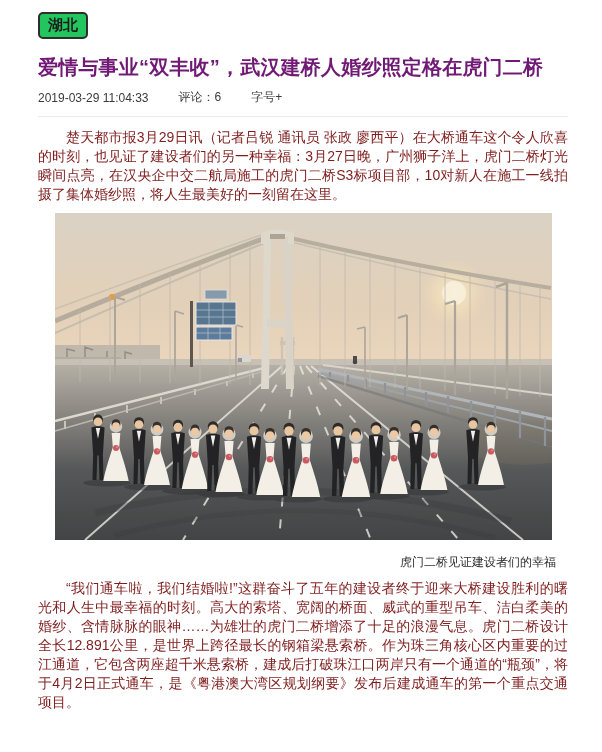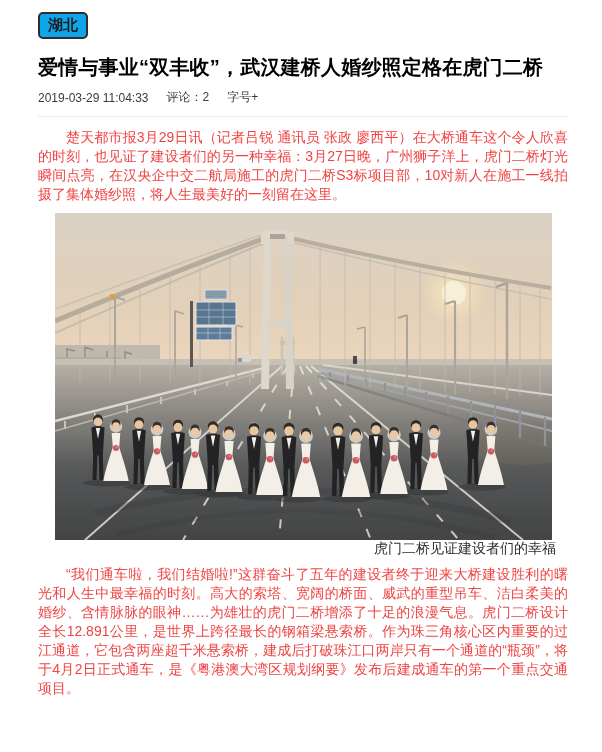--- a/index.html
+++ b/index.html
@@ -1,44 +1,44 @@
 <!DOCTYPE html>
 <html><head>
 <meta charset="utf-8">
 <style>
   html,body{margin:0;padding:0;background:#ffffff;}
   body{width:602px;height:752px;overflow:hidden;font-family:"Liberation Sans","DejaVu Sans",sans-serif;}
   .content{padding:12px 34px 0 38px;}
   .badge{display:inline-block;border:2px solid #2e2e2e;border-radius:5px;padding:2px 8px 3px;
-         font-size:15px;font-weight:700;color:#1c1c1c;background:#0ea5e9;line-height:18px;}
-  .title{margin:15px 0 0;font-size:20px;line-height:27px;font-weight:700;color:#000000;letter-spacing:0.2px;}
-  .meta{margin-top:8px;font-size:12px;color:#3a3a3a;display:flex;align-items:center;}
+         font-size:15px;font-weight:700;color:#1c1c1c;background:#22c55e;line-height:18px;}
+  .title{margin:15px 0 0;font-size:20px;line-height:27px;font-weight:700;color:#701a75;letter-spacing:0.2px;}
+  .meta{margin-top:8px;font-size:12px;color:#3a3a3a;display:flex;align-items:center;gap:12px;}
   .meta span{margin-right:18px;}
   .meta .linkish{color:#3a3a3a;text-decoration:none;cursor:pointer;}
   .divider{border:none;border-top:1px solid #e9e9e9;margin:10px 0 0;}
-  .para{margin:11px 0 0;font-size:14px;line-height:19px;color:#ef4444;text-indent:2em;text-align:justify;}
+  .para{margin:11px 0 0;font-size:14px;line-height:19px;color:#7f1d1d;text-indent:2em;text-align:justify;}
   .photo-wrap{margin:9px auto 0;width:497px;height:327px;line-height:0;}
-  .caption{font-size:14px;color:#2c2c2c;text-align:right;padding-right:12px;line-height:16px;}
+  .caption{margin-top:14px;font-size:12px;color:#2c2c2c;text-align:right;padding-right:12px;line-height:16px;}
   .p2{margin-top:9px;}
   svg{display:block;}
 </style>
 </head>
 <body>
 
 <div class="content">
 
   <div class="badge-row">
     <span class="badge">湖北</span>
   </div>
 
   <h1 class="title">爱情与事业“双丰收”，武汉建桥人婚纱照定格在虎门二桥</h1>
 
   <div class="meta">
     <span>2019-03-29 11:04:33</span>
-    <span class="linkish">评论：2</span>
+    <span class="linkish">评论：6</span>
     <span class="linkish">字号+</span>
   </div>
 
   <hr class="divider">
 
   <p class="para">楚天都市报3月29日讯（记者吕锐 通讯员 张政 廖西平）在大桥通车这个令人欣喜的时刻，也见证了建设者们的另一种幸福：3月27日晚，广州狮子洋上，虎门二桥灯光瞬间点亮，在汉央企中交二航局施工的虎门二桥S3标项目部，10对新人在施工一线拍摄了集体婚纱照，将人生最美好的一刻留在这里。</p>
 
   <div class="photo-wrap">
     <svg viewBox="0 0 497 327" width="497" height="327">
       <defs>

